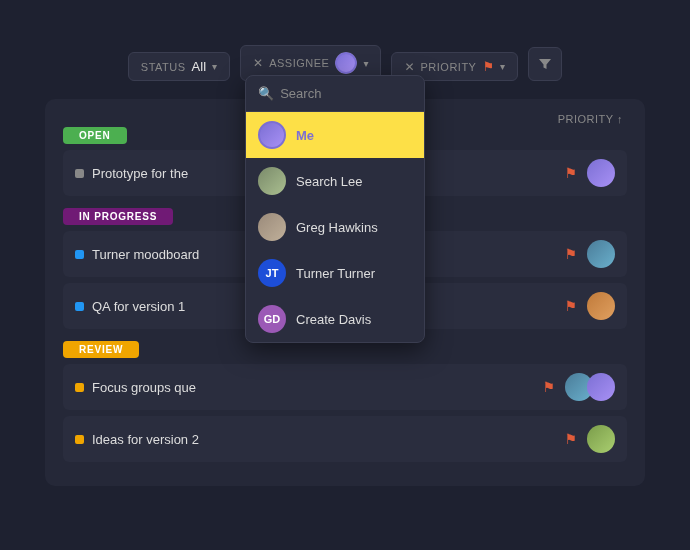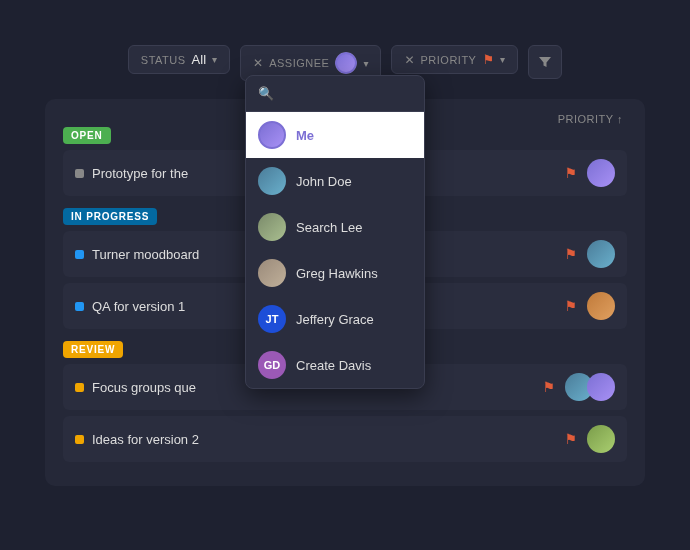--- a/index.html
+++ b/index.html
@@ -15,21 +15,21 @@
     }
     .container {
       position: relative;
       width: 600px;
       height: 460px;
     }
 
     
     .filter-bar {
       display: flex;
-      align-items: flex-start;
+      align-items: flex-end;
       gap: 10px;
       margin-bottom: 18px;
       padding: 0 10px;
       justify-content: center;
     }
     .filter-pill {
       background: #2a2d3e;
       border: 1px solid #3a3d50;
       border-radius: 6px;
       padding: 6px 12px;
@@ -106,29 +106,29 @@
       display: flex;
       align-items: center;
       gap: 3px;
     }
 
     
     .section-label {
       display: inline-flex;
       align-items: center;
       border-radius: 4px;
-      padding: 3px 8px;
+      padding: 3px 16px;
       font-size: 10px;
       font-weight: 700;
       letter-spacing: 0.8px;
       margin-bottom: 6px;
       text-transform: uppercase;
     }
     .section-label.open { background: #4caf50; color: #fff; }
-    .section-label.in-progress { background: #0369a1; color: #fff; }
+    .section-label.in-progress { background: #701a75; color: #fff; }
     .section-label.review { background: #f0a500; color: #fff; }
 
     
     .task-row {
       display: flex;
       align-items: center;
       background: #2a2d3e;
       border-radius: 6px;
       padding: 9px 12px;
       margin-bottom: 6px;
@@ -223,21 +223,21 @@
     .dropdown-search input::placeholder { color: #888; }
     .search-icon-svg { color: #888; font-size: 13px; flex-shrink: 0; }
     .dropdown-item {
       display: flex;
       align-items: center;
       gap: 10px;
       padding: 9px 12px;
       cursor: pointer;
       transition: background 0.15s;
     }
-    .dropdown-item.selected { background: #ffffff; }
+    .dropdown-item.selected { background: #fde047; }
     .dropdown-item .item-name {
       color: #ddd;
       font-size: 13px;
     }
     .dropdown-item .item-name.me-label { color: #7c6fd4; font-weight: 600; }
     .item-avatar {
       width: 28px;
       height: 28px;
       border-radius: 50%;
       flex-shrink: 0;
@@ -370,40 +370,37 @@
             <div class="avatar-circle av4"></div>
           </div>
         </div>
       </div>
     </div>
   </div>
 
   <div class="dropdown">
     <div class="dropdown-search">
       <span class="search-icon-svg">🔍</span>
+      <input type="text" placeholder="Search" style="">
     </div>
     <div class="dropdown-item selected">
       <div class="item-avatar me-avatar"></div>
       <span class="item-name me-label">Me</span>
     </div>
     <div class="dropdown-item">
-      <div class="item-avatar jd-avatar"></div>
-      <span class="item-name">John Doe</span>
-    </div>
-    <div class="dropdown-item">
       <div class="item-avatar kl-avatar"></div>
       <span class="item-name">Search Lee</span>
     </div>
     <div class="dropdown-item">
       <div class="item-avatar gh-avatar"></div>
       <span class="item-name">Greg Hawkins</span>
     </div>
     <div class="dropdown-item">
       <div class="item-avatar jt-avatar">JT</div>
-      <span class="item-name">Jeffery Grace</span>
+      <span class="item-name">Turner Turner</span>
     </div>
     <div class="dropdown-item">
       <div class="item-avatar gd-avatar">GD</div>
       <span class="item-name">Create Davis</span>
     </div>
   </div>
 
 </div>
 
 </body></html>

